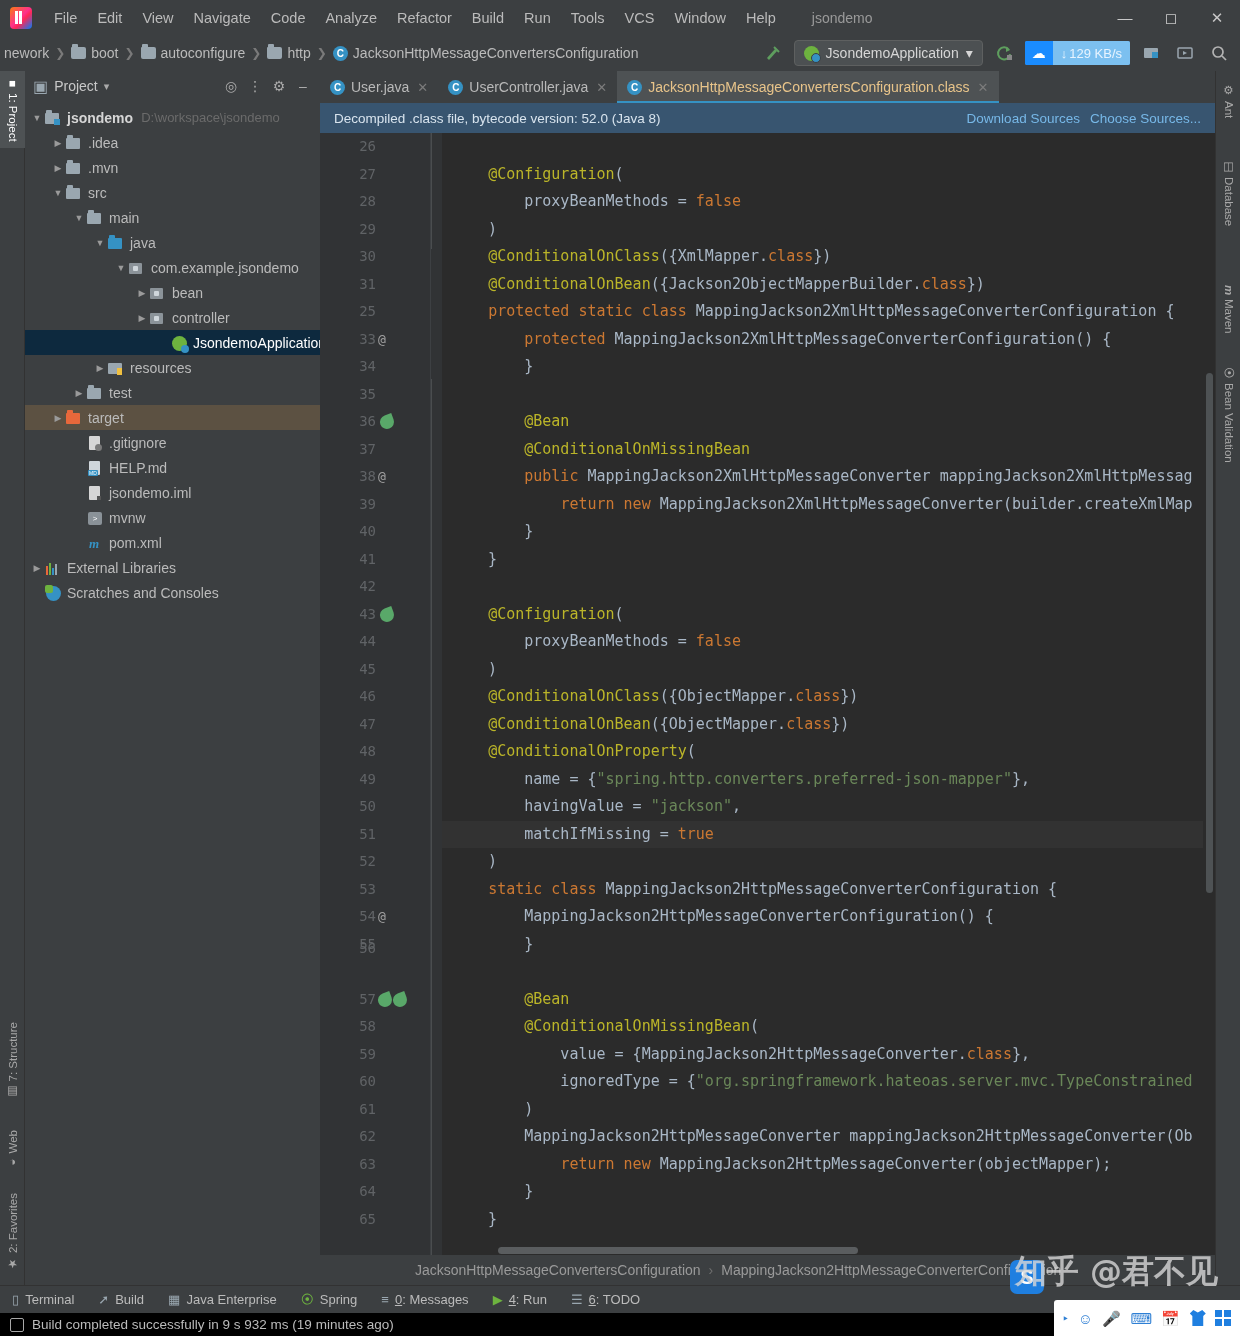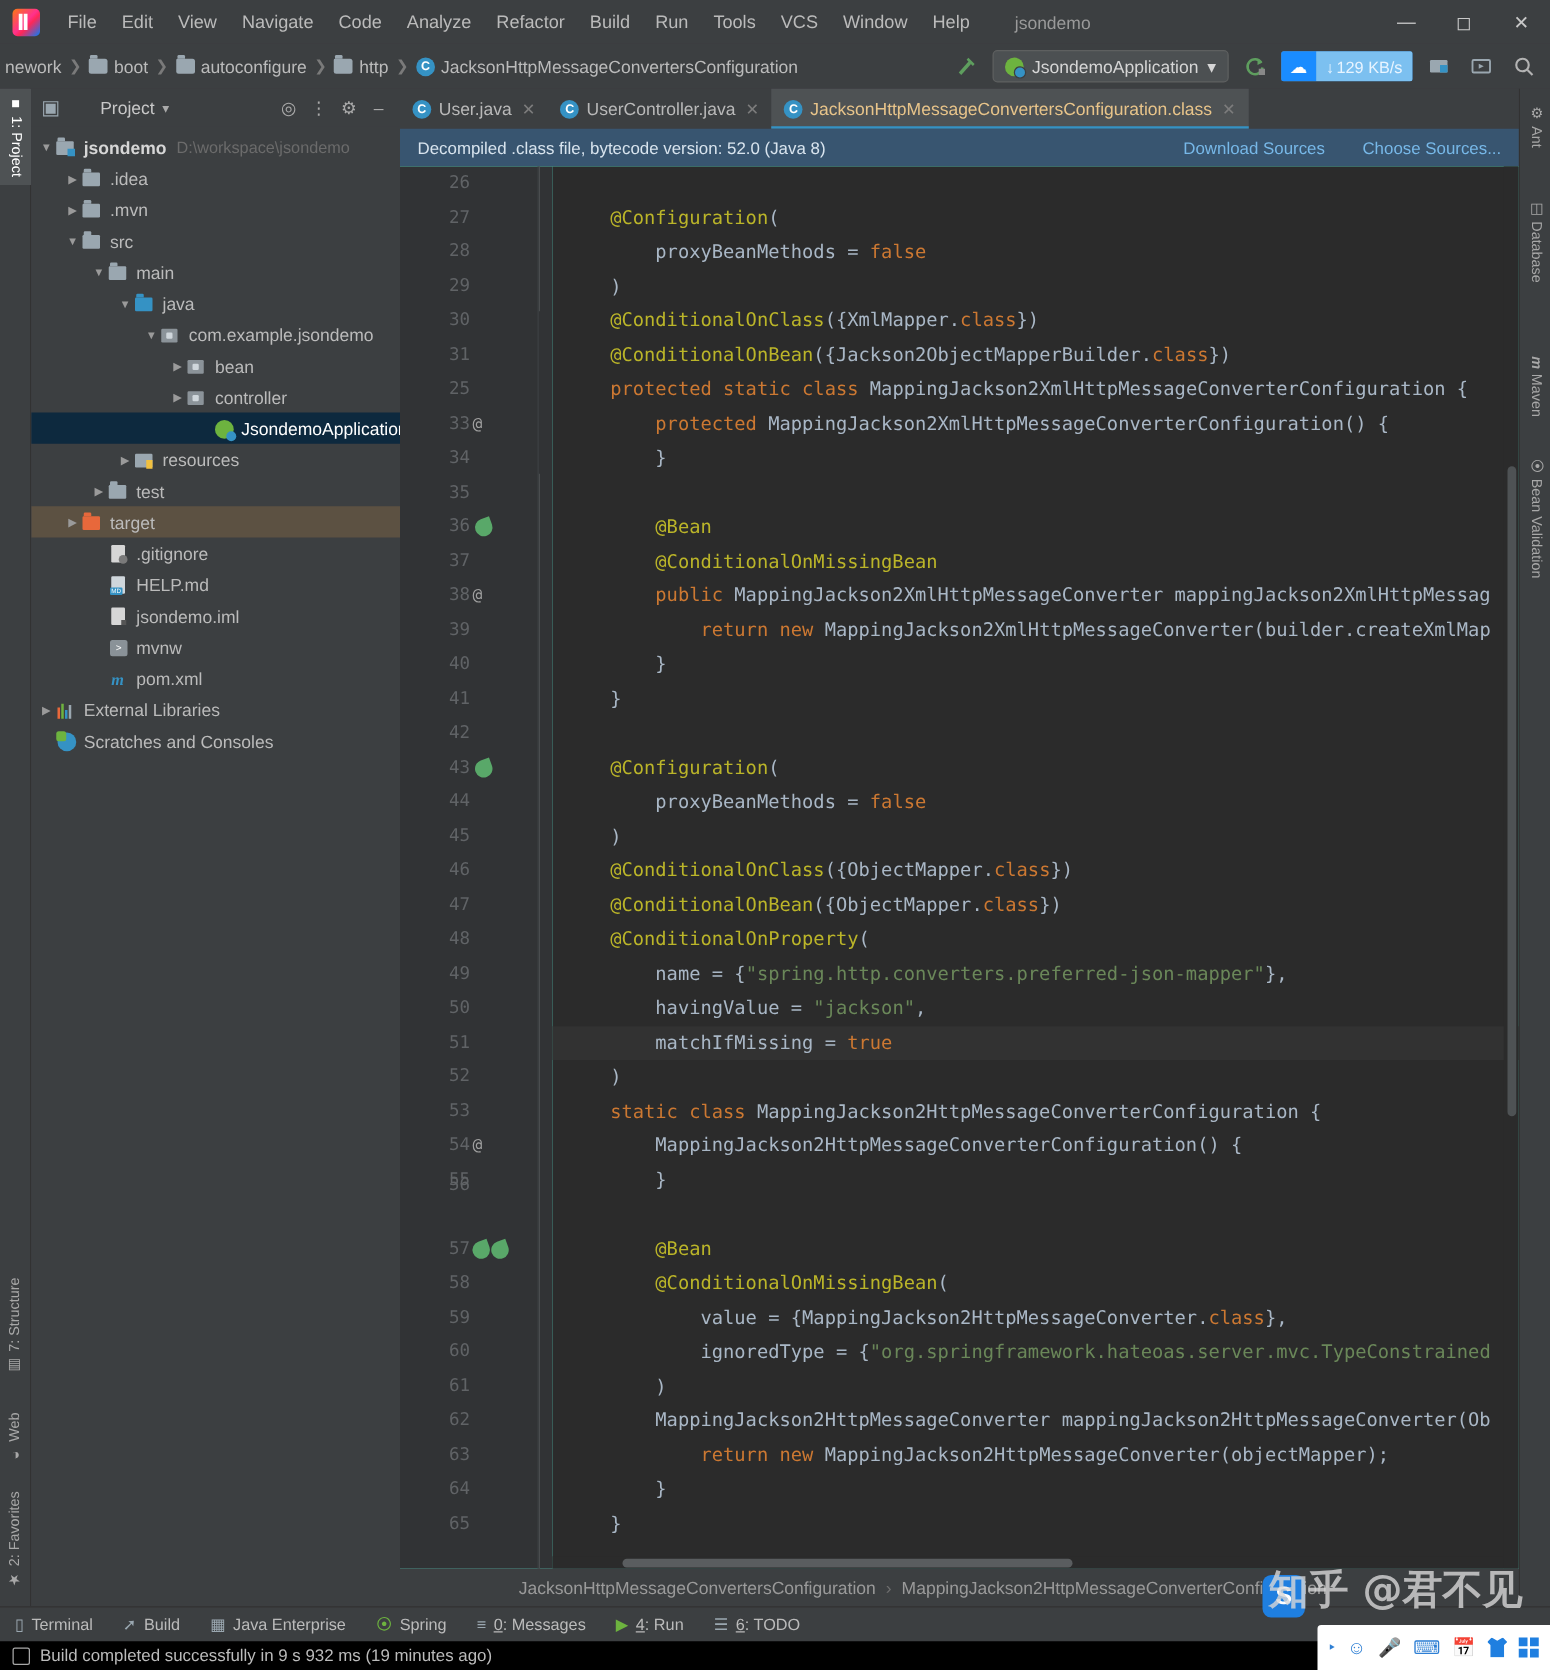--- a/index.html
+++ b/index.html
@@ -116,21 +116,21 @@
   .rightstrip {
     position: absolute; right: 0; top: 71px; width: 25px; height: 1214px;
     background: #3c3f41; border-left: 1px solid #323232;
   }
 
   
   .proj-header {
     position: absolute; left: 25px; top: 71px; width: 295px; height: 30px;
     background: #3c3f41; display: flex; align-items: center; padding-left: 8px; gap: 6px;
   }
-  .proj-title { color: #c8c8c8; font-size: 14px; margin-left: 26px; }
+  .proj-title { color: #c8c8c8; font-size: 14px; }
   .proj-header .hdr-btns { margin-left: auto; display: flex; gap: 2px; padding-right: 6px; }
   .hdr-btn {
     width: 22px; height: 22px; display: flex; align-items: center; justify-content: center;
     color: #aaaaaa; font-size: 14px;
   }
 
   .projtree {
     position: absolute; left: 25px; top: 101px; width: 295px; height: 1184px;
     background: #3c3f41; overflow: hidden; padding-top: 4px;
   }
@@ -195,21 +195,21 @@
     content:""; position:absolute; left:0; right:0; bottom:0; height:2px; background:#3592c4;
   }
   .tab-x { color: #7c7c7c; font-size: 13px; margin-left: 2px; }
 
   
   .banner {
     position: absolute; left: 320px; top: 103px; width: 895px; height: 30px;
     background: #385570; display: flex; align-items: center; padding: 0 14px;
     color: #d8e4ee; font-size: 13.5px;
   }
-  .banner .blinks { margin-left: auto; display: flex; gap: 30px; }
+  .banner .blinks { margin-left: auto; display: flex; gap: 10px; }
   .banner a { color: #77b8e8; text-decoration: none; font-size: 13.5px; }
 
   
   .editor {
     position: absolute; left: 320px; top: 133px; width: 895px; height: 1122px;
     background: #5eead4; overflow: hidden;
   }
   .gutter {
     position: absolute; left: 0; top: 0; width: 100px; height: 100%;
     background: #313335;

